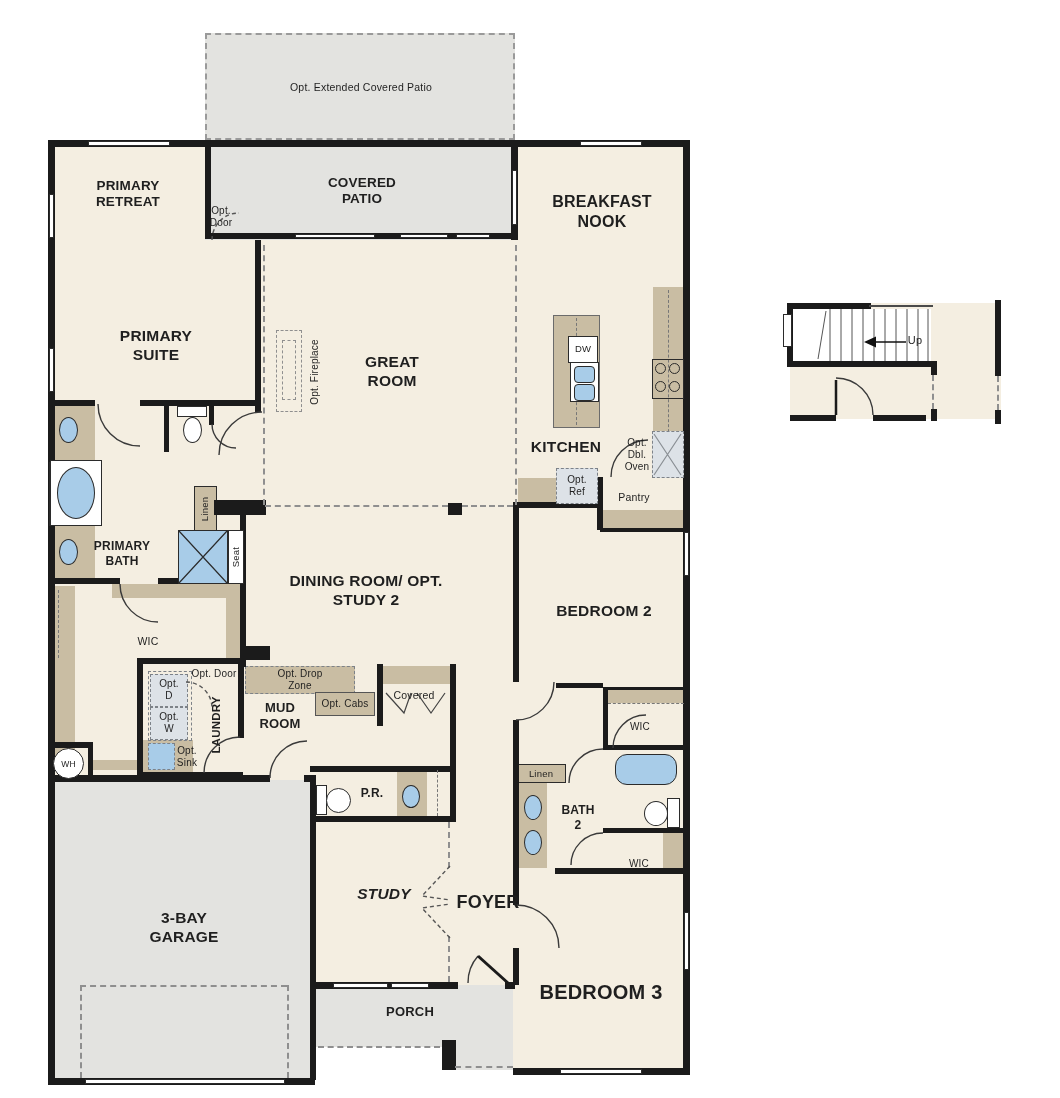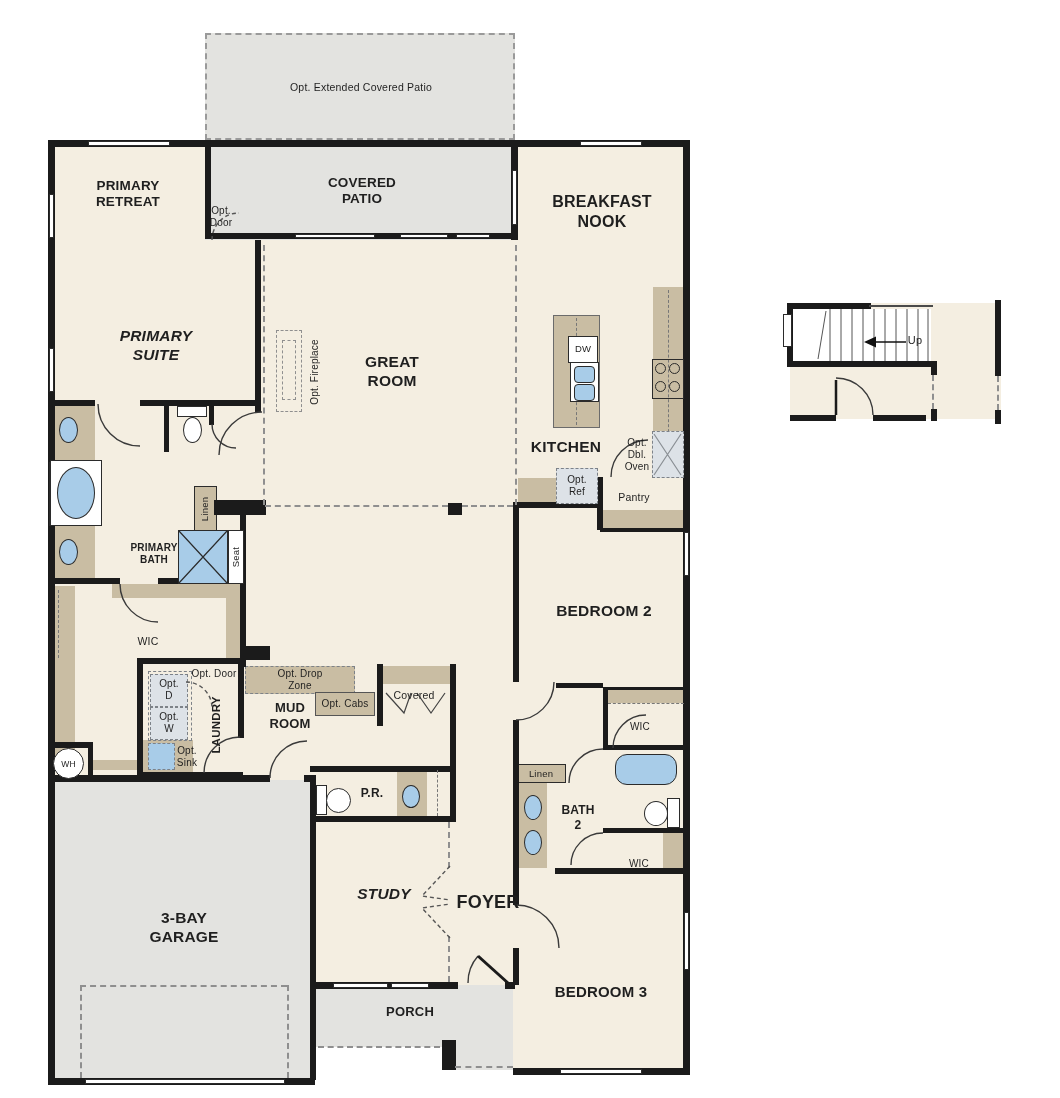--- a/index.html
+++ b/index.html
@@ -231,38 +231,39 @@
       <path d="M826,311 L818,359"></path>
     </g>
     <path d="M906,342 L866,342" stroke="#111" stroke-width="1.5"></path>
     <path d="M864,342 L876,336.5 L876,347.5 Z" fill="#111" stroke="none"></path>
   </svg>
 
   <div class="lbl" style="left:361px;top:87px;width:220px;font-size:10.5px;">Opt. Extended Covered Patio</div>
   <div class="lbl b" style="left:128px;top:194px;width:92px;font-size:13.5px;">PRIMARY RETREAT</div>
   <div class="lbl b" style="left:362px;top:191px;width:90px;font-size:13.5px;">COVERED PATIO</div>
   <div class="lbl b" style="left:602px;top:212px;width:110px;font-size:16px;">BREAKFAST NOOK</div>
-  <div class="lbl b" style="left:156px;top:346px;width:90px;font-size:15.5px;font-style:italic;">PRIMARY SUITE</div>
+  <div class="lbl b" style="left:156px;top:346px;width:90px;font-size:15.5px;">PRIMARY SUITE</div>
   <div class="lbl b" style="left:392px;top:372px;width:70px;font-size:15.5px;">GREAT ROOM</div>
   <div class="lbl b" style="left:566px;top:447px;width:120px;font-size:15.5px;">KITCHEN</div>
-  <div class="lbl b" style="left:122px;top:554px;width:70px;font-size:10px;margin-left:32px;">PRIMARY BATH</div>
+  <div class="lbl b" style="left:122px;top:554px;width:70px;font-size:12px;">PRIMARY BATH</div>
+  <div class="lbl b" style="left:366px;top:591px;width:160px;font-size:15.5px;">DINING ROOM/ OPT. STUDY 2</div>
   <div class="lbl b" style="left:604px;top:611px;width:200px;font-size:15.5px;">BEDROOM 2</div>
   <div class="lbl" style="left:148px;top:641px;font-size:10.5px;">WIC</div>
   <div class="lbl b vert" style="left:216px;top:725px;font-size:11.5px;">LAUNDRY</div>
-  <div class="lbl b" style="left:280px;top:716px;width:55px;font-size:13px;margin-left:10px;">MUD ROOM</div>
+  <div class="lbl b" style="left:280px;top:716px;width:55px;font-size:13px;">MUD ROOM</div>
   <div class="lbl" style="left:414px;top:695px;font-size:10.5px;">Covered</div>
   <div class="lbl" style="left:634px;top:497px;font-size:10.5px;">Pantry</div>
   <div class="lbl b" style="left:372px;top:793px;font-size:12px;">P.R.</div>
   <div class="lbl b" style="left:578px;top:818px;width:34px;font-size:12px;">BATH 2</div>
   <div class="lbl" style="left:640px;top:727px;font-size:10px;">WIC</div>
   <div class="lbl" style="left:639px;top:864px;font-size:10px;">WIC</div>
   <div class="lbl b" style="left:184px;top:928px;width:80px;font-size:15.5px;">3-BAY GARAGE</div>
   <div class="lbl b" style="left:384px;top:894px;font-size:15.5px;font-style:italic;">STUDY</div>
   <div class="lbl b" style="left:488px;top:903px;font-size:18px;">FOYER</div>
-  <div class="lbl b" style="left:601px;top:992px;width:200px;font-size:15px;">BEDROOM 3</div>
+  <div class="lbl b" style="left:601px;top:992px;width:200px;font-size:20px;">BEDROOM 3</div>
   <div class="lbl b" style="left:410px;top:1012px;font-size:13px;">PORCH</div>
   <div class="lbl" style="left:221px;top:217px;width:34px;font-size:10px;">Opt. Door</div>
   <div class="lbl vert" style="left:315px;top:372px;font-size:10px;">Opt. Fireplace</div>
   <div class="lbl" style="left:637px;top:455px;width:34px;font-size:10px;">Opt. Dbl. Oven</div>
   <div class="lbl" style="left:577px;top:486px;width:30px;font-size:10px;">Opt. Ref</div>
   <div class="lbl vert" style="left:205px;top:509px;font-size:9.5px;">Linen</div>
   <div class="lbl vert" style="left:236px;top:557px;font-size:9.5px;">Seat</div>
   <div class="lbl" style="left:169px;top:690px;width:24px;font-size:10px;">Opt. D</div>
   <div class="lbl" style="left:169px;top:723px;width:24px;font-size:10px;">Opt. W</div>
   <div class="lbl nw" style="left:214px;top:674px;font-size:10px;">Opt. Door</div>

